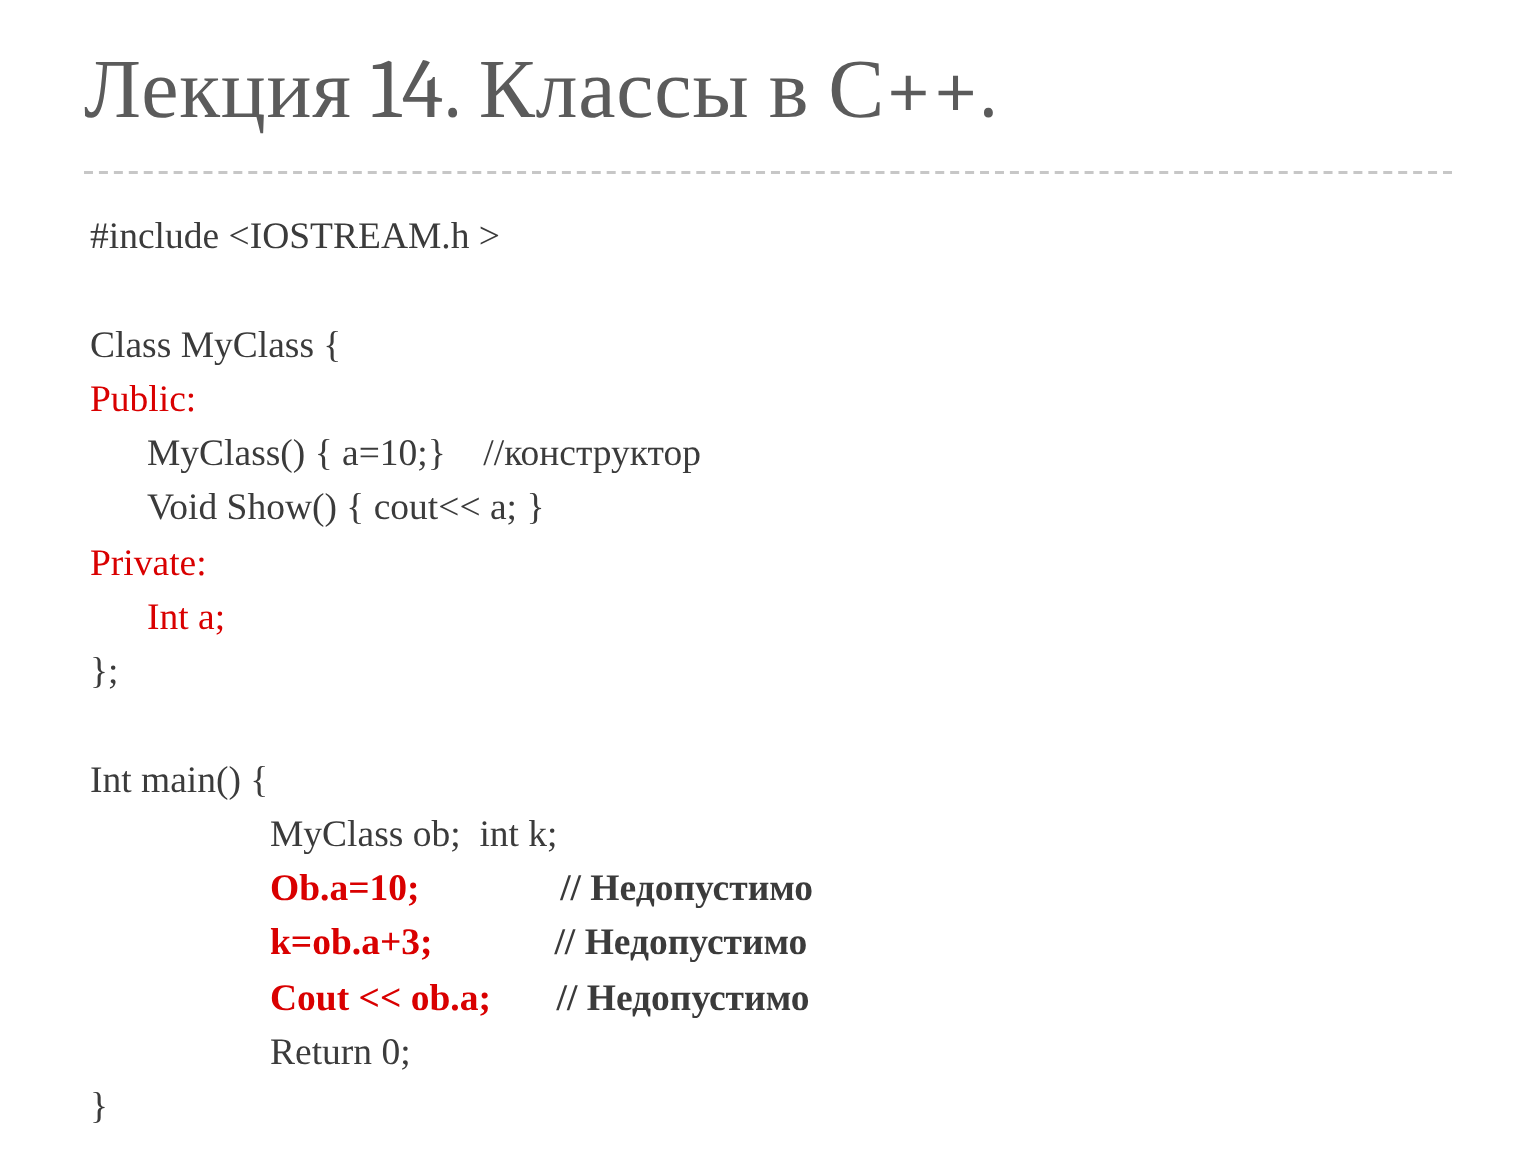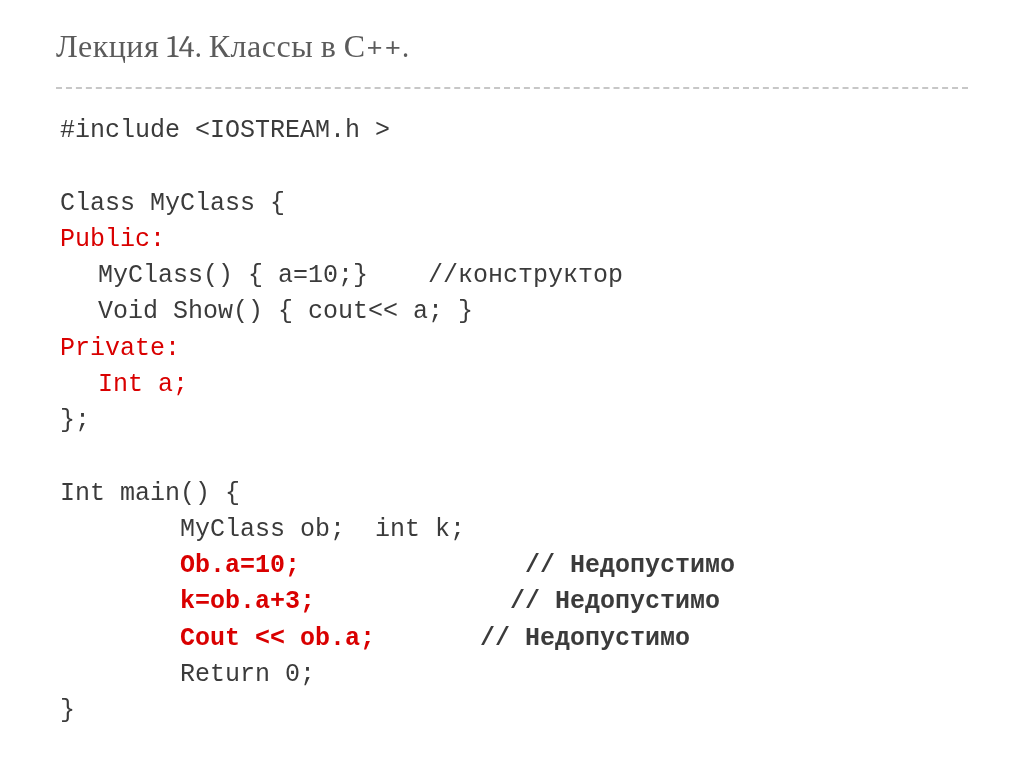--- a/index.html
+++ b/index.html
@@ -14,33 +14,33 @@
   }
   .slide {
     box-sizing: border-box;
     width: 1024px;
     height: 767px;
     padding: 28px 56px 30px 56px;
     position: relative;
   }
   .title {
     font-family: "Cambria", "Georgia", serif;
-    font-size: 32px;
+    font-size: 56px;
     font-weight: 400;
     color: #5b5b5b;
     margin: 0 0 22px 0;
     letter-spacing: 0.5px;
   }
   .divider {
     border: none;
     border-top: 2px dashed #c7c7c7;
     margin: 0 0 24px 0;
   }
   .code {
-    font-family: Liberation Mono, monospace;
+    font-family: Liberation Serif, serif;
     font-size: 25px;
     line-height: 1.45;
     white-space: pre;
     color: #3b3b3b;
     margin-left: 4px;
   }
   .bold { font-weight: 700; }
   .red  { color: #d90000; }
   .redb { color: #d90000; font-weight: 700; }
   .indent1 { display:inline-block; width: 38px; }

